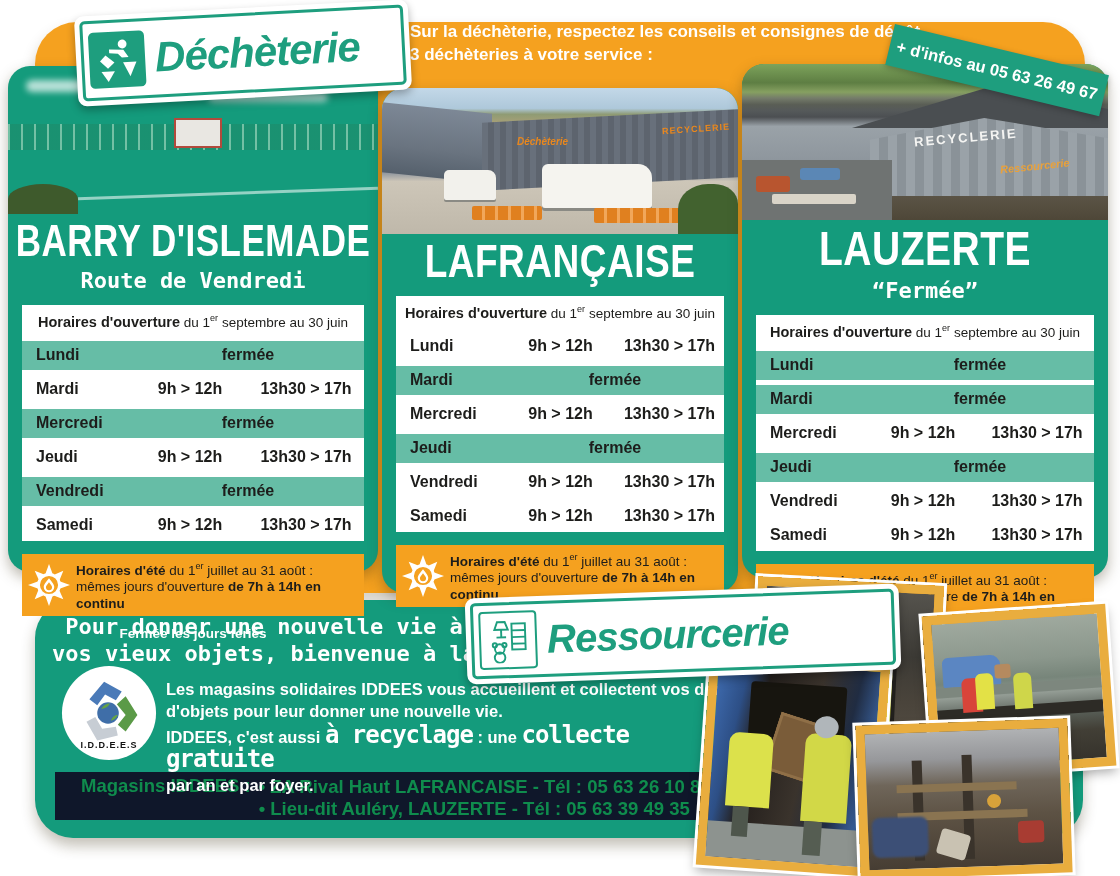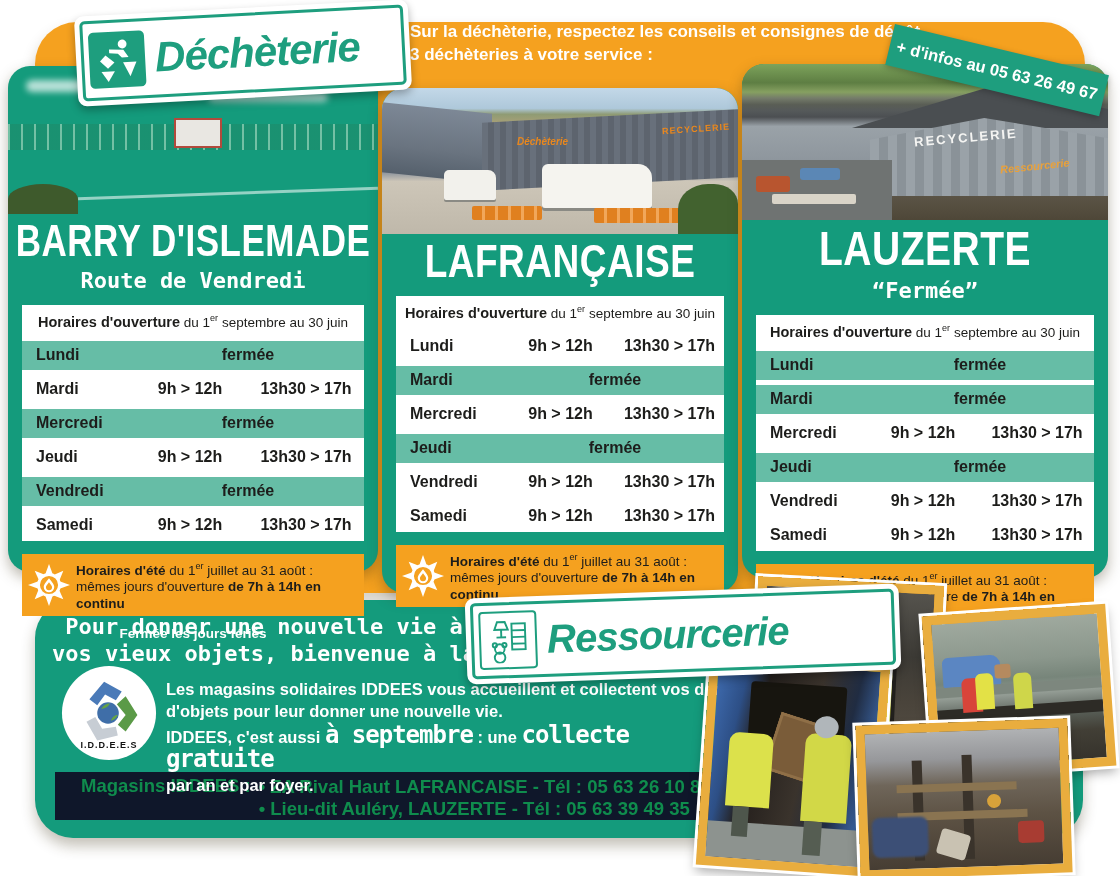--- a/index.html
+++ b/index.html
@@ -381,21 +381,21 @@
       <circle cx="49" cy="50" r="11" fill="#3f6ea8"></circle>
       <path d="M42 46 a11 11 0 0 1 9 -6 c-1 3 -4 5 -9 6 z" fill="#66a345"></path>
       <path d="M52 58 a11 11 0 0 0 7 -6 c-3 0 -6 2 -7 6 z" fill="#66a345"></path>
     </svg>
     <span class="iddees-caption">I.D.D.E.E.S</span>
   </div>
 
   <div class="body-text">
     <div>Les magasins solidaires IDDEES vous accueillent et collectent vos dons</div>
     <div>d'objets pour leur donner une nouvelle vie.</div>
-    <div style="margin:2px 0;"><span>IDDEES, c'est aussi </span><span class="fancy">à septembre</span><span> : une </span><span class="fancy">collecte gratuite</span></div>
+    <div style="margin:2px 0;"><span>IDDEES, c'est aussi </span><span class="fancy">à recyclage</span><span> : une </span><span class="fancy">collecte gratuite</span></div>
     <div>par an et par foyer.</div>
   </div>
 
   <div class="addr-bar">
     <span class="addr-label">Magasins IDDEES :</span>
     <div class="addr-lines">
       <div>• ZA Rival Haut LAFRANCAISE - Tél : 05 63 26 10 81</div>
       <div>• Lieu-dit Auléry, LAUZERTE - Tél : 05 63 39 49 35</div>
     </div>
   </div>

